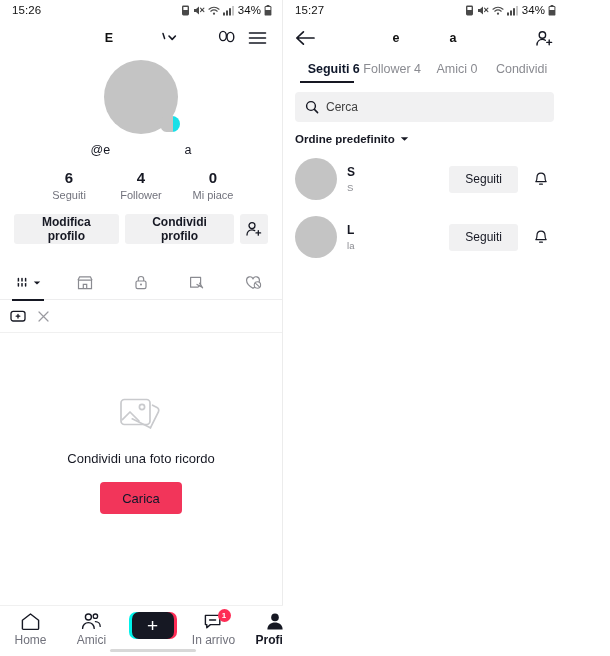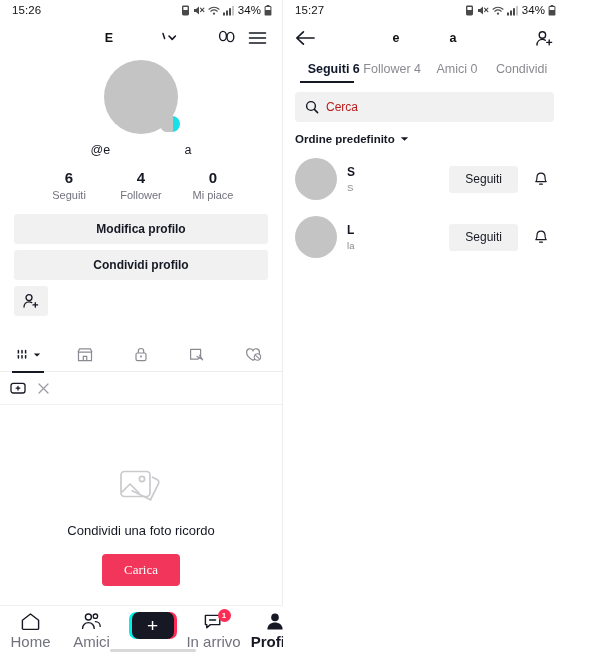--- a/index.html
+++ b/index.html
@@ -66,21 +66,21 @@
     display: flex; justify-content: center; gap: 0;
     margin-top: 12px;
   }
   .stat { width: 72px; text-align: center; }
   .stat-num { font-size: 15px; font-weight: 700; color: #161823; line-height: 18px; }
   .stat-label { font-size: 11px; color: #71727c; margin-top: 2px; }
 
   
   .actions {
     display: flex; justify-content: center; gap: 6px;
-    margin-top: 13px; padding: 0 14px; flex-direction: column;
+    margin-top: 13px; padding: 0 14px;
   }
   .btn-grey {
     background: #f1f1f2; border: none; border-radius: 3px;
     height: 30px; font-size: 12px; font-weight: 700; color: #161823;
     padding: 0 16px; font-family: "Liberation Sans", sans-serif;
     display: flex; align-items: center; justify-content: center;
   }
   .btn-icon {
     background: #f1f1f2; border: none; border-radius: 3px;
     height: 30px; width: 34px; display: flex; align-items: center; justify-content: center;
@@ -106,33 +106,33 @@
     padding: 9px 10px 9px 10px; border-bottom: 1px solid #f0f0f0;
   }
   .tip-text { flex: 1; font-size: 11.5px; font-weight: 700; color: #161823; line-height: 15px; }
   .tip-close { width: 16px; display: flex; justify-content: center; }
 
   
   .empty { margin-top: 62px; display: flex; flex-direction: column; align-items: center; }
   .empty-title { font-size: 13px; color: #161823; margin-top: 14px; }
   .btn-red {
     margin-top: 16px; background: #f2355a; border: none; border-radius: 4px;
-    height: 32px; padding: 0 22px; color: #ffffff; font-size: 13px;
-    font-family: Liberation Serif, serif;
+    height: 32px; padding: 0 22px; color: #0f172a; font-size: 13px;
+    font-family: Liberation Sans, sans-serif;
     display: flex; align-items: center; justify-content: center;
   }
 
   
   .bottomnav {
     position: absolute; bottom: 0; left: 0; width: 305px; height: 51px;
     border-top: 1px solid #f0f0f0; background: #fff;
     display: flex; align-items: flex-start; padding-top: 6px;
   }
   .navitem { flex: 1; display: flex; flex-direction: column; align-items: center; gap: 2px; position: relative; }
-  .nav-label { font-size: 15px; color: #71727c; }
+  .nav-label { font-size: 12px; color: #71727c; }
   .nav-label.active { color: #161823; font-weight: 700; }
   .nav-plus {
     width: 42px; height: 27px; border-radius: 7px; background: #161823;
     display: flex; align-items: center; justify-content: center; position: relative;
   }
   .nav-plus::before, .nav-plus::after {
     content: ""; position: absolute; top: 0; width: 42px; height: 27px; border-radius: 7px;
   }
   .nav-plus::before { left: -3px; background: #00f2ea; z-index: 0; }
   .nav-plus::after { left: 3px; background: #fe2c55; z-index: 0; }
@@ -169,21 +169,21 @@
   .segtab.active { color: #0f172a; font-weight: 700; text-align: right; }
   .segtab.active::after {
     content: ""; position: absolute; bottom: 0; left: 50%;
     transform: translateX(-50%); width: 54px; height: 2px; background: #161823;
   }
 
   .searchbox {
     margin: 9px 12px 0 12px; height: 30px; background: #f1f1f2;
     border-radius: 4px; display: flex; align-items: center; gap: 7px; padding: 0 10px;
   }
-  .search-ph { font-size: 12px; color: #b91c1c; }
+  .search-ph { font-size: 12px; color: #404040; }
 
   .orderrow {
     display: flex; align-items: center; gap: 5px;
     padding: 11px 12px 5px 12px;
   }
   .order-label { font-size: 11.5px; font-weight: 700; color: #161823; }
 
   .userrow {
     display: flex; align-items: center; padding: 8px 12px; gap: 10px;
   }

